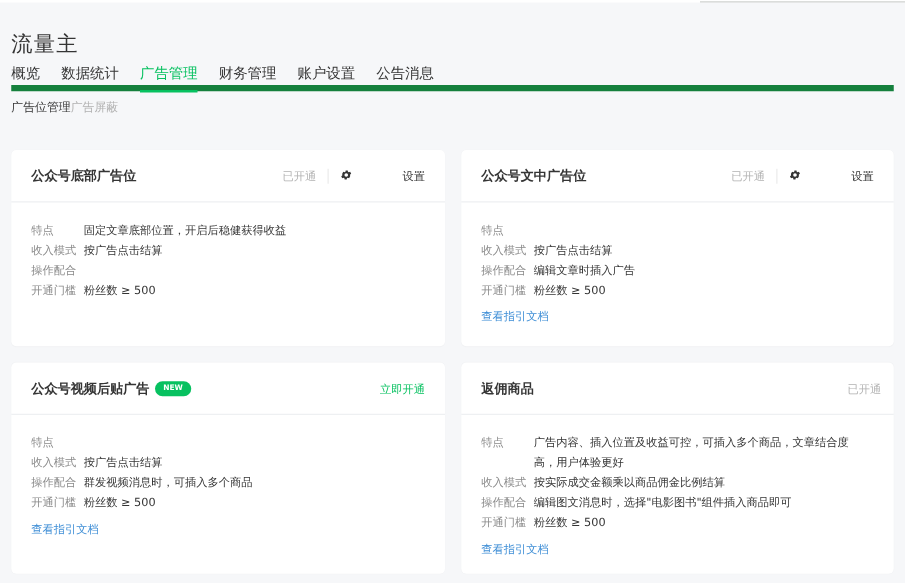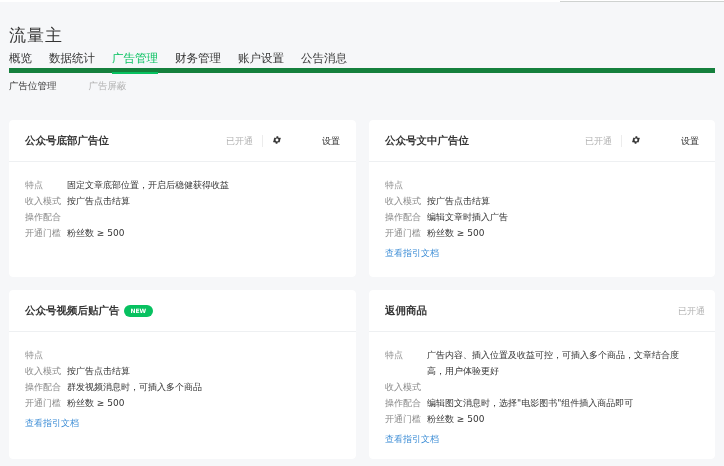--- a/index.html
+++ b/index.html
@@ -29,21 +29,21 @@
     font-size: 11.5px; color: #353535; margin-right: 17px; height: 24px;
     line-height: 18px; cursor: pointer; position: relative; white-space: nowrap;
   }
   .main-tab.active { color: #07c160; }
   .main-tab.active::after {
     content: ""; position: absolute; left: 0; right: 0; bottom: -1px; height: 2px; background: #07c160;
   }
   .sub-tabs {
     position: absolute; left: 9px; top: 80px; display: flex;
   }
-  .sub-tab { font-size: 9.5px; color: #353535; margin-right: 32px; cursor: pointer; white-space: nowrap; }
+  .sub-tab { font-size: 9.5px; color: #353535; margin-right: 0; cursor: pointer; white-space: nowrap; }
   .sub-tab.inactive { color: #b2b2b2; }
 
   .card {
     position: absolute; background: #ffffff; border-radius: 4px;
     box-shadow: 0 0 1px rgba(0,0,0,0.03);
   }
   .card-head {
     height: 42px; border-bottom: 1px solid #eef0f2; position: relative;
     display: flex; align-items: center; padding: 0 16px;
   }
@@ -153,20 +153,23 @@
         <span class="info-label">开通门槛</span>
         <span class="info-value">粉丝数 ≥ 500</span>
       </div>
     <a class="doc-link">查看指引文档</a>
   </div>
 </section>
 
 <section class="card" style="left:9px; top:290px; width:347px; height:169px;">
   <div class="card-head">
     <div class="card-title"><span>公众号视频后贴广告</span><span class="badge-new">NEW</span></div>
+    <div class="card-actions">
+      <span class="activate-link">立即开通</span>
+    </div>
   </div>
   <div class="card-body">
     <div class="info-row">
         <span class="info-label">特点</span>
       </div>
     <div class="info-row">
         <span class="info-label">收入模式</span>
         <span class="info-value">按广告点击结算</span>
       </div>
     <div class="info-row">
@@ -188,20 +191,21 @@
       <span class="status-text">已开通</span>
     </div>
   </div>
   <div class="card-body">
     <div class="info-row">
         <span class="info-label">特点</span>
         <span class="info-value" style="padding-right:10px;">广告内容、插入位置及收益可控，可插入多个商品，文章结合度高，用户体验更好</span>
       </div>
     <div class="info-row">
         <span class="info-label">收入模式</span>
+        <span class="info-value">按实际成交金额乘以商品佣金比例结算</span>
       </div>
     <div class="info-row">
         <span class="info-label">操作配合</span>
         <span class="info-value">编辑图文消息时，选择"电影图书"组件插入商品即可</span>
       </div>
     <div class="info-row">
         <span class="info-label">开通门槛</span>
         <span class="info-value">粉丝数 ≥ 500</span>
       </div>
     <a class="doc-link">查看指引文档</a>

